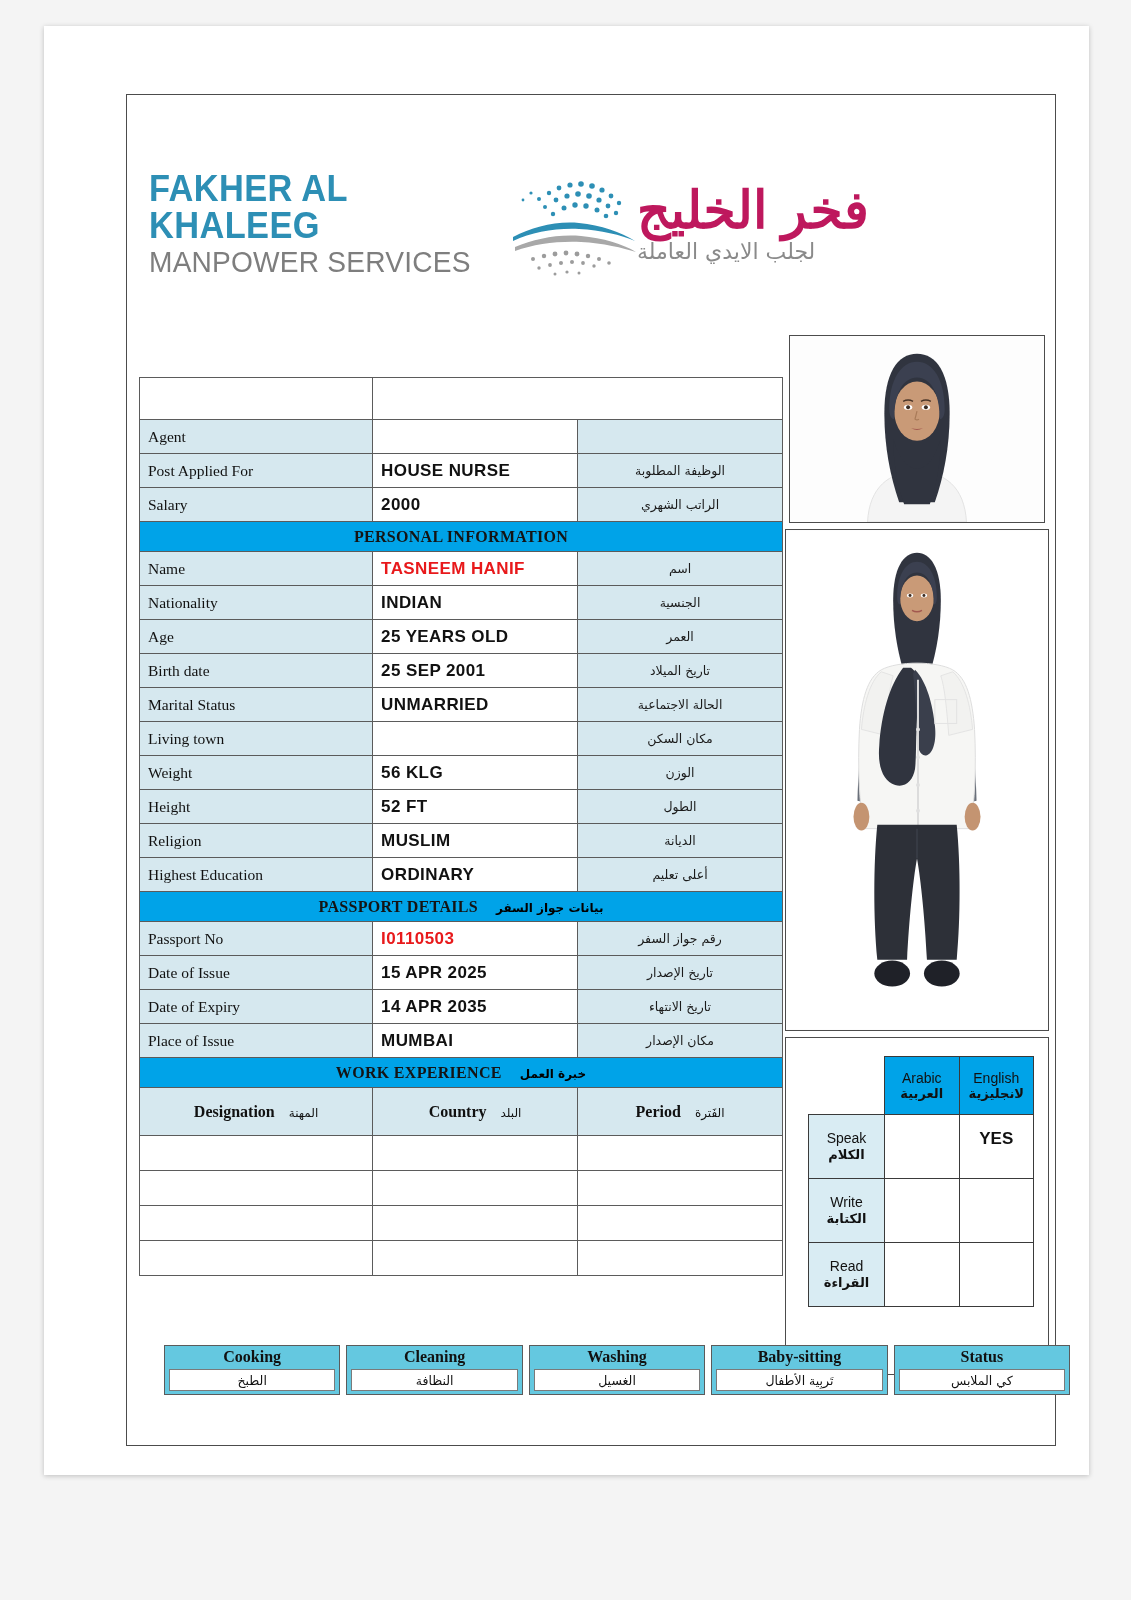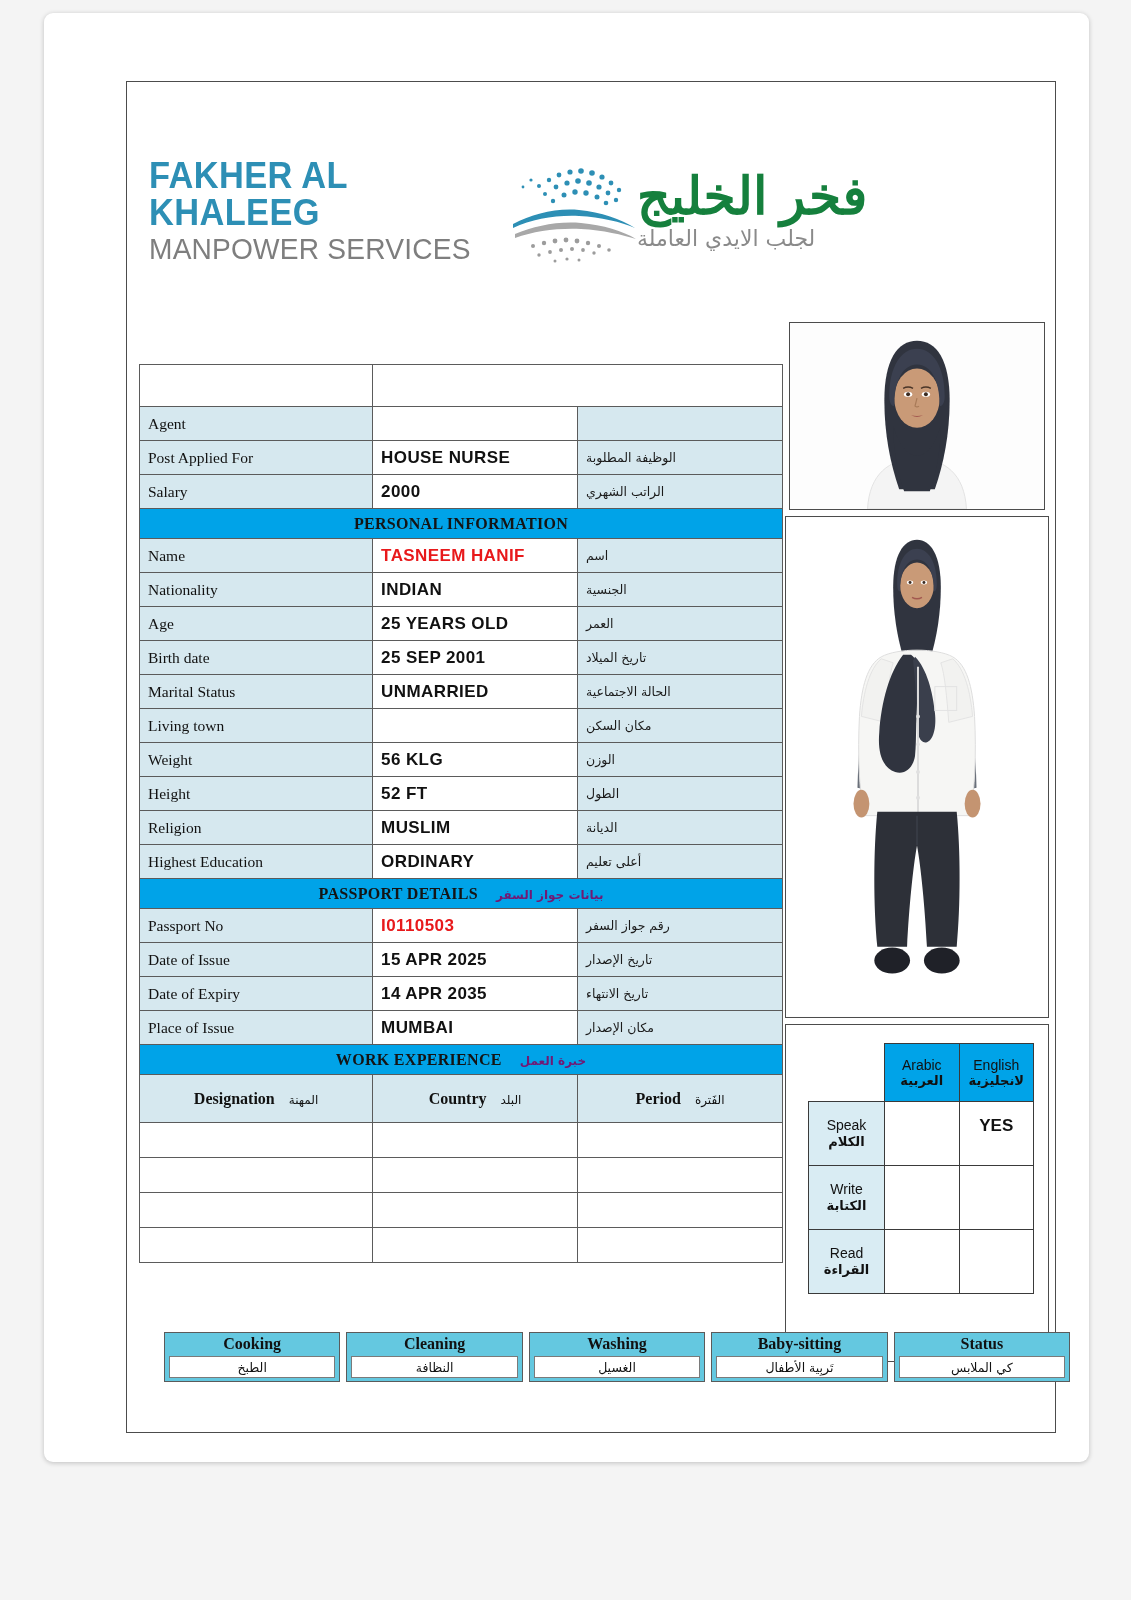--- a/index.html
+++ b/index.html
@@ -10,25 +10,24 @@
   }
   .page-canvas {
     position: relative;
     width: 1131px;
     height: 1600px;
     background: #f4f4f4;
     overflow: hidden;
   }
   .sheet {
     position: absolute;
-    left: 44px; top: 13px;
+    left: 44px; top: 26px;
     width: 1045px; height: 1449px;
     background: #ffffff;
     box-shadow: 0 1px 5px rgba(0,0,0,0.22);
-    border-radius: 9px;
   }
   .doc-border {
     position: absolute;
     left: 82px; top: 68px;
     width: 930px; height: 1352px;
     border: 1.6px solid #4c4c4c;
     background: #fff;
   }
 
   
@@ -73,24 +72,24 @@
   .logo-mark svg { display: block; }
   .logo-right {
     flex: 1;
     display: flex; flex-direction: column;
     align-items: flex-end;
     justify-content: center;
     padding-right: 16px;
     direction: rtl;
   }
   .logo-ar1 {
-    font-family: Liberation Serif, serif;
+    font-family: Liberation Sans, sans-serif;
     font-weight: bold;
     font-size: 52px;
-    color: #15803d;
+    color: #be185d;
     line-height: 1.05;
   }
   .logo-ar2 {
     font-family: "DejaVu Sans", sans-serif;
     font-size: 22px;
     color: #8a8a8a;
     line-height: 1.2;
     letter-spacing: 1px;
     margin-top: 2px;
   }
@@ -125,21 +124,21 @@
     font-weight: bold;
     color: #111;
     text-align: left;
     letter-spacing: 0.4px;
   }
   .val.red { color: #e8191b; }
   .ar {
     font-family: "DejaVu Sans", sans-serif;
     font-size: 12.5px;
     color: #1b1b1b;
-    text-align: left;
+    text-align: center;
     direction: rtl;
   }
   .blank-top td { height: 42px; background: #ffffff; }
   .blank-top td.c1 { background: #ffffff; }
 
   .section-bar td {
     background: #00a3e8;
     height: 30px;
     text-align: center;
     border: 1.3px solid #5b5b5b;
@@ -148,21 +147,21 @@
     font-family: "Liberation Serif", serif;
     font-weight: bold;
     font-size: 16px;
     color: #141414;
     letter-spacing: 0.3px;
   }
   .section-bar .sec-ar {
     font-family: "DejaVu Sans", sans-serif;
     font-weight: bold;
     font-size: 12px;
-    color: #701a75;
+    color: #000000;
     margin-left: 14px;
     direction: rtl;
     display: inline-block;
   }
 
   
   .we-head td {
     background: #d6e8ef;
     height: 48px;
     text-align: center;

